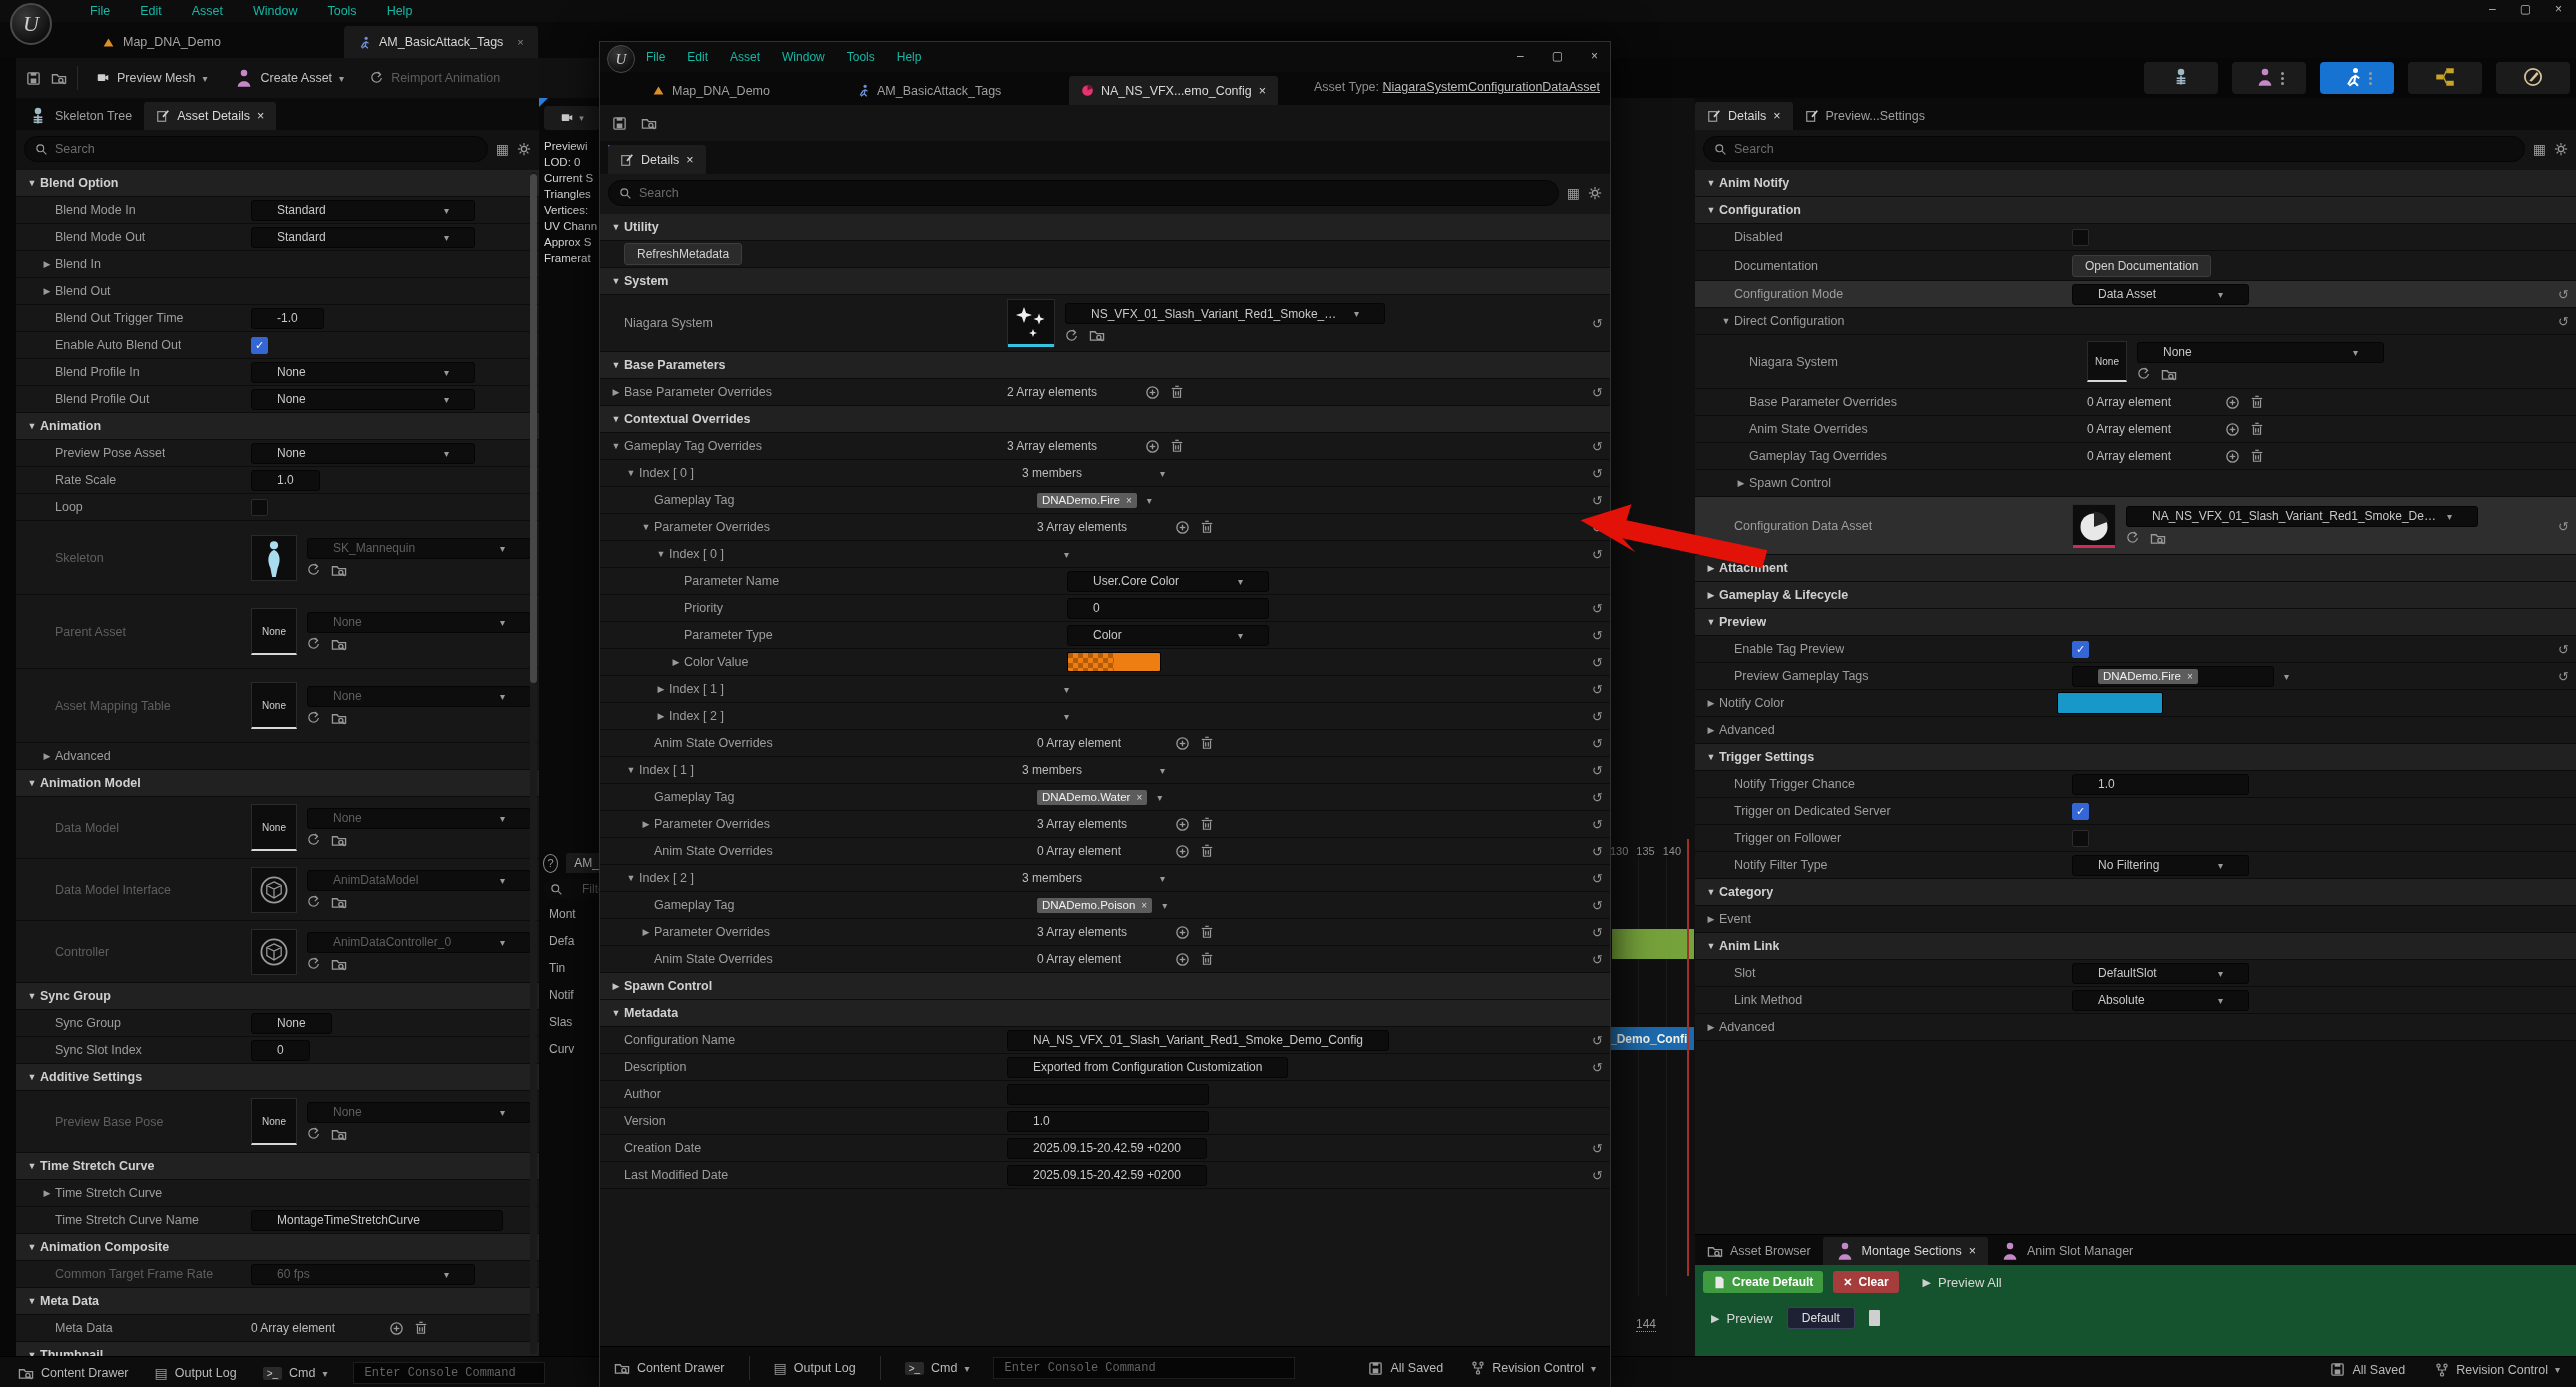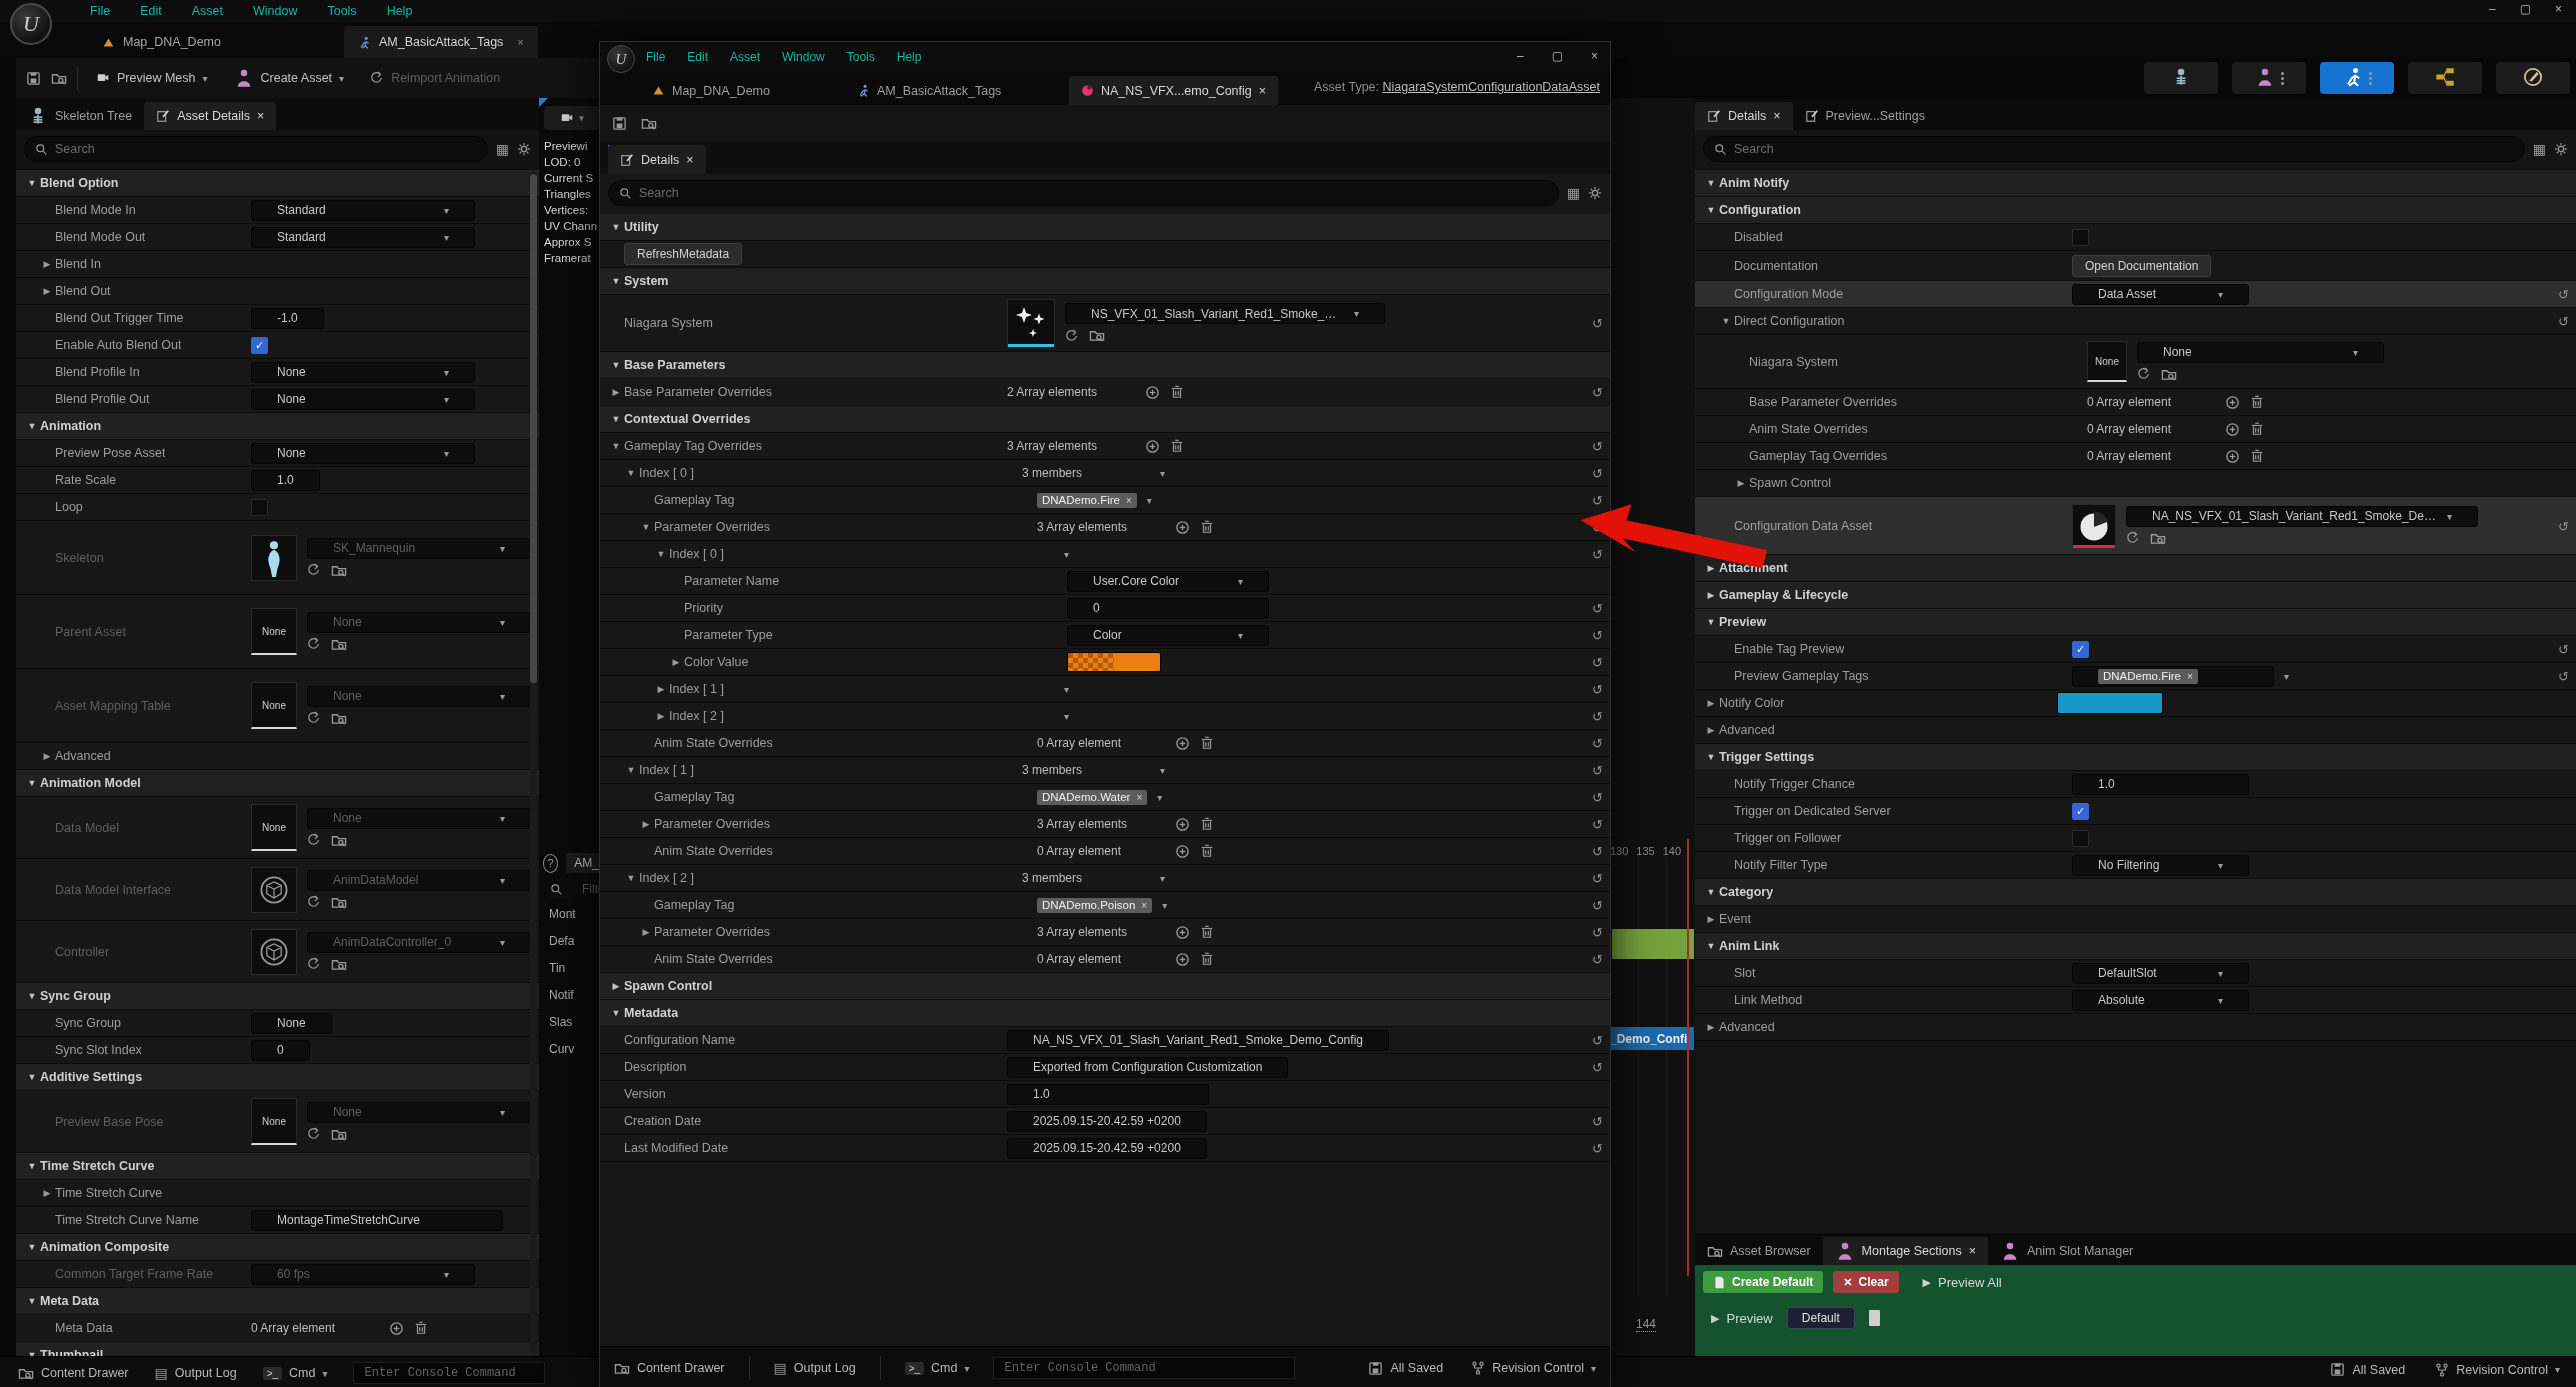--- a/index.html
+++ b/index.html
@@ -1950,20 +1950,31 @@
           <div class="vcol">
             <div class="inp">
               <span>Exported from Configuration Customization</span>
             </div>
           </div>
           <span class="rst">↺</span>
         </div>
         <div class="row">
           <div class="lcol" style="flex-basis: 399px; padding-left: 8px;">
             <span class="exp"></span>
+            <span class="lab">Author</span>
+          </div>
+          <div class="vcol">
+            <div class="inp" style="width: 150px;">
+              <span></span>
+            </div>
+          </div>
+        </div>
+        <div class="row">
+          <div class="lcol" style="flex-basis: 399px; padding-left: 8px;">
+            <span class="exp"></span>
             <span class="lab">Version</span>
           </div>
           <div class="vcol">
             <div class="inp" style="width: 150px;">
               <span>1.0</span>
             </div>
           </div>
         </div>
         <div class="row">
           <div class="lcol" style="flex-basis: 399px; padding-left: 8px;">

